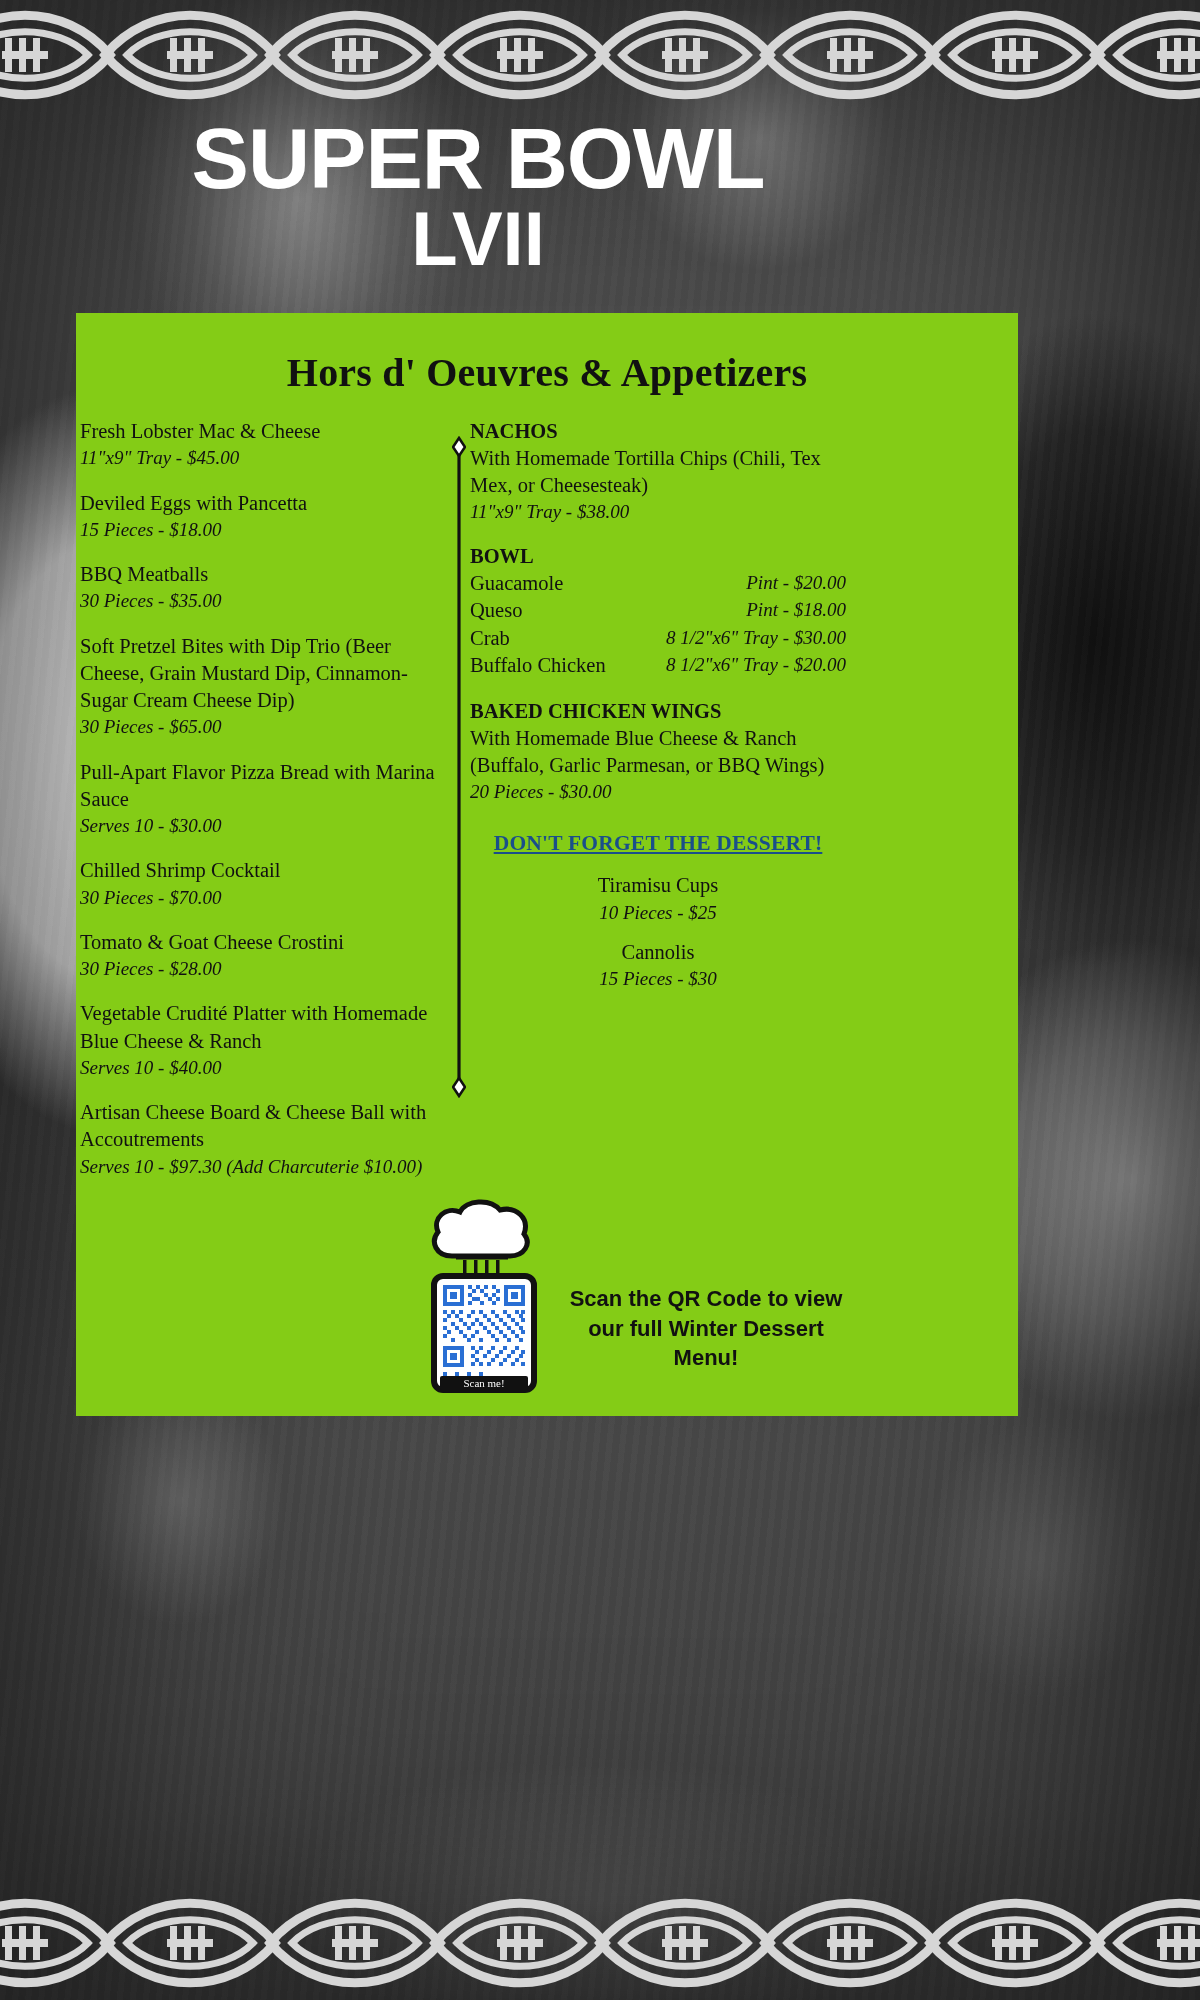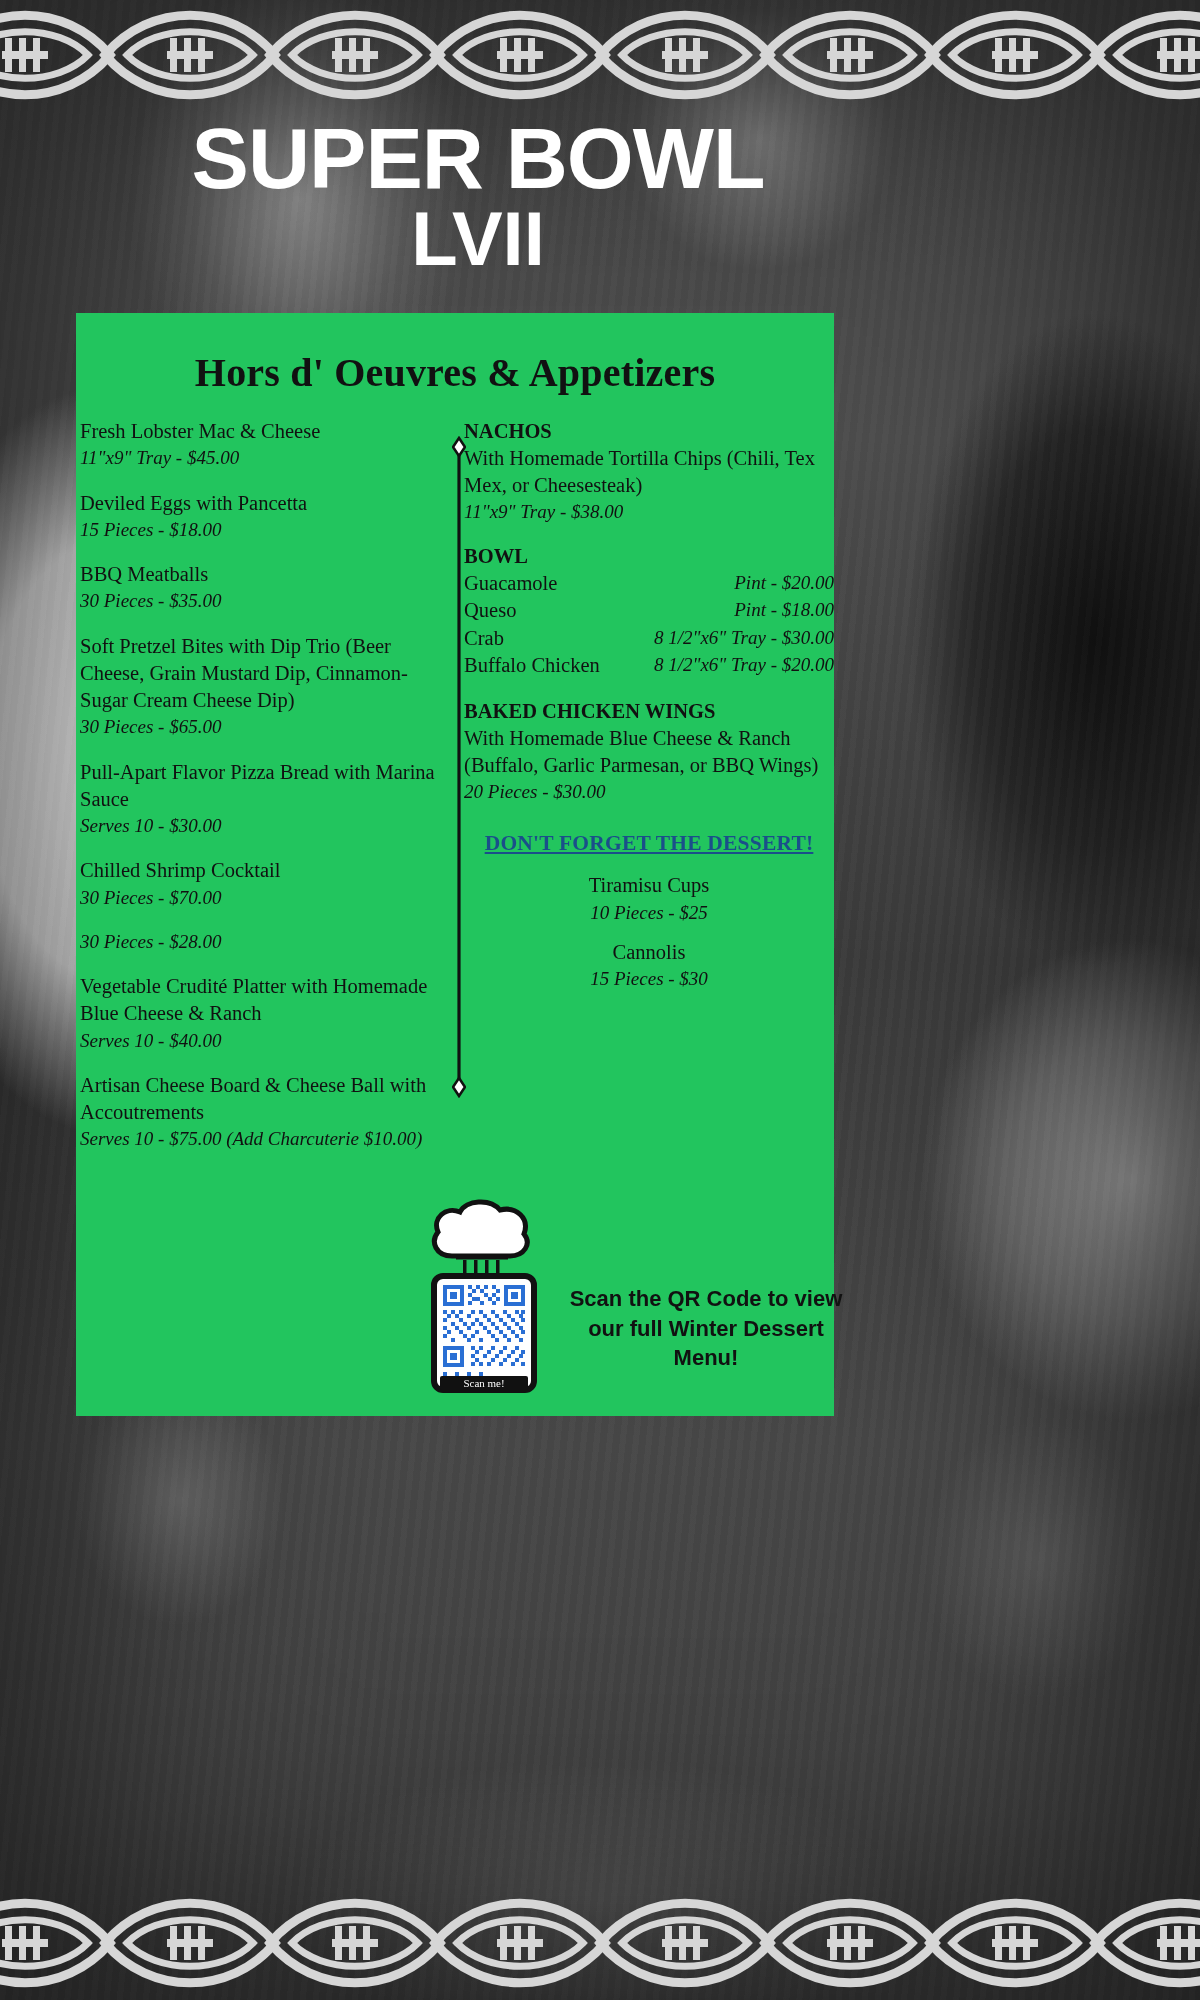--- a/index.html
+++ b/index.html
@@ -38,22 +38,22 @@
 
   
   .fbstrip { position:absolute; left:0; width:1200px; height:120px; }
   .fbstrip.top { top:0; }
   .fbstrip.bottom { bottom:0; }
 
   
   #card {
     position:absolute;
     left:76px; top:313px;
-    width:758px; height:1103px;
-    background:#22c55e;
+    width:942px; height:1103px;
+    background:#84cc16;
     z-index:5;
   }
 
   #menu-title {
     text-align:center;
     font-size:40px;
     font-weight:700;
     letter-spacing:.2px;
     color:#111;
     margin-top:36px;
@@ -289,31 +289,32 @@
         <div class="nm">Pull-Apart Flavor Pizza Bread with Marina Sauce</div>
         <div class="pr">Serves 10 - $30.00</div>
       </div>
 
       <div class="item">
         <div class="nm">Chilled Shrimp Cocktail</div>
         <div class="pr">30 Pieces - $70.00</div>
       </div>
 
       <div class="item">
+        <div class="nm">Tomato &amp; Goat Cheese Crostini</div>
         <div class="pr">30 Pieces -  $28.00</div>
       </div>
 
       <div class="item">
         <div class="nm">Vegetable Crudité Platter with Homemade Blue Cheese &amp; Ranch</div>
         <div class="pr">Serves 10 - $40.00</div>
       </div>
 
       <div class="item">
         <div class="nm">Artisan Cheese Board &amp; Cheese Ball with Accoutrements</div>
-        <div class="pr">Serves 10 - $75.00
+        <div class="pr">Serves 10 - $97.30
 (Add Charcuterie $10.00)</div>
       </div>
 
     </div>
 
     <div id="col-right">
 
       <div class="rblock">
         <div class="hd">NACHOS</div>
         <div class="ds">With Homemade Tortilla Chips (Chili, Tex Mex, or Cheesesteak)</div>

